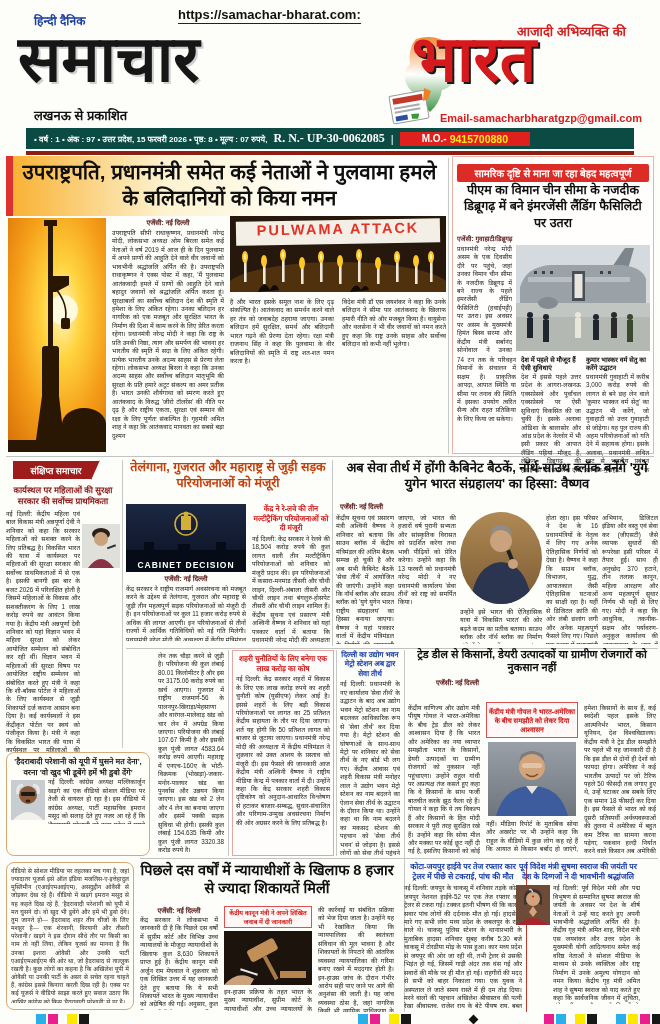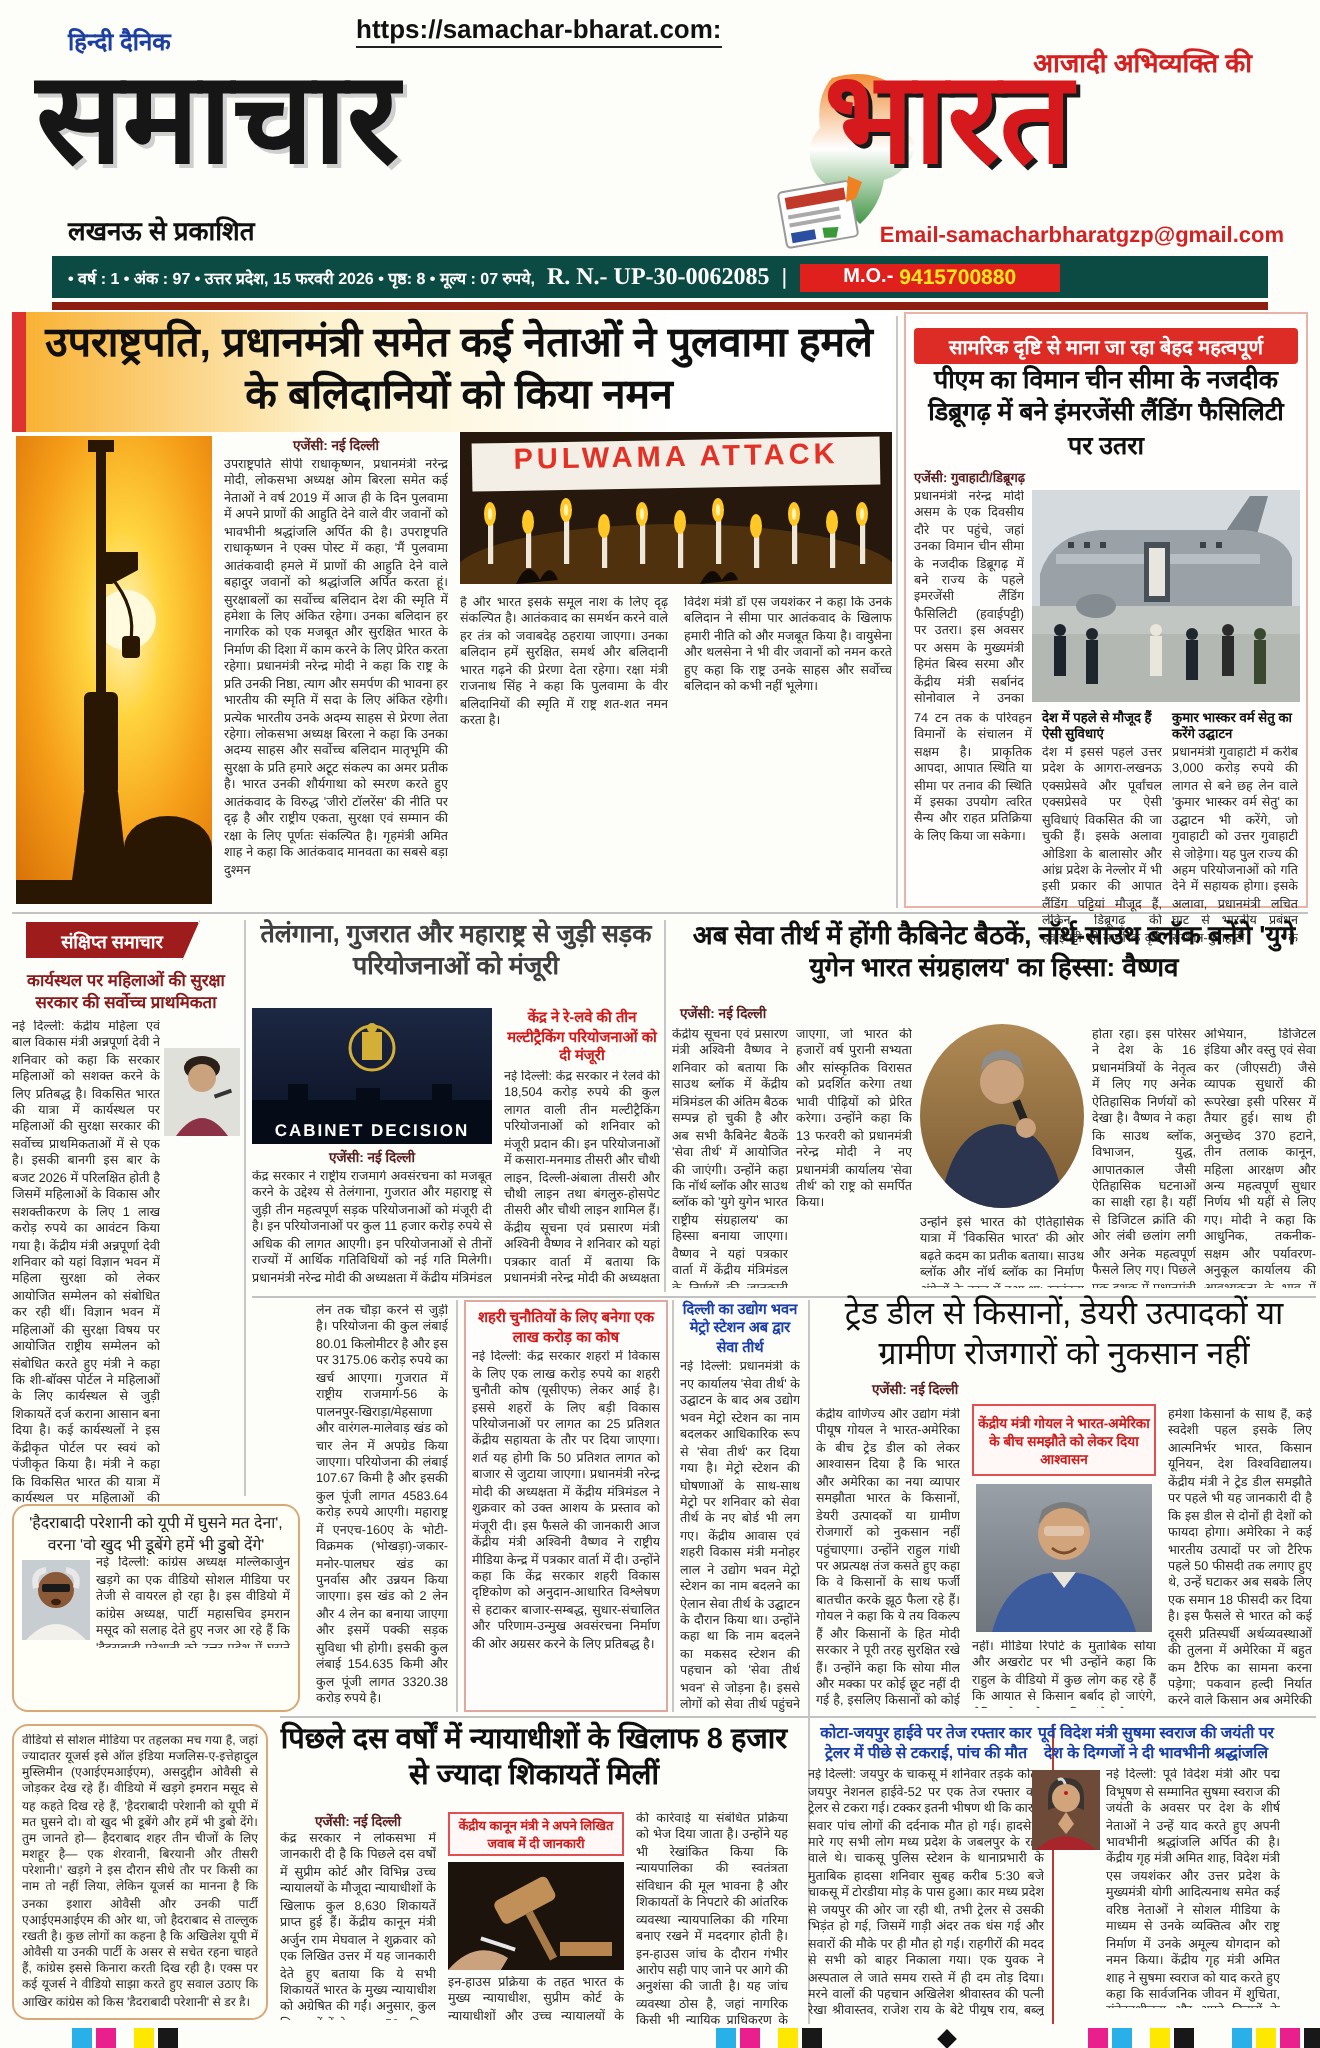--- a/index.html
+++ b/index.html
@@ -217,21 +217,21 @@
         <path d="M6,44 q13,-18 26,0 z" fill="#8c3247"></path>
         <rect x="25" y="22" width="9" height="2" fill="#333" transform="rotate(-20 29 23)"></rect>
       </svg>
       <div class="jt" style="height:246px;">नई दिल्ली: केंद्रीय महिला एवं बाल विकास मंत्री अन्नपूर्णा देवी ने शनिवार को कहा कि सरकार महिलाओं को सशक्त करने के लिए प्रतिबद्ध है। विकसित भारत की यात्रा में कार्यस्थल पर महिलाओं की सुरक्षा सरकार की सर्वोच्च प्राथमिकताओं में से एक है। इसकी बानगी इस बार के बजट 2026 में परिलक्षित होती है जिसमें महिलाओं के विकास और सशक्तीकरण के लिए 1 लाख करोड़ रुपये का आवंटन किया गया है। केंद्रीय मंत्री अन्नपूर्णा देवी शनिवार को यहां विज्ञान भवन में महिला सुरक्षा को लेकर आयोजित सम्मेलन को संबोधित कर रही थीं। विज्ञान भवन में महिलाओं की सुरक्षा विषय पर आयोजित राष्ट्रीय सम्मेलन को संबोधित करते हुए मंत्री ने कहा कि शी-बॉक्स पोर्टल ने महिलाओं के लिए कार्यस्थल से जुड़ी शिकायतें दर्ज कराना आसान बना दिया है। कई कार्यस्थलों ने इस केंद्रीकृत पोर्टल पर स्वयं को पंजीकृत किया है। मंत्री ने कहा कि विकसित भारत की यात्रा में कार्यस्थल पर महिलाओं की सुरक्षा एक महत्वपूर्ण कदम है। महिलाओं की कार्यस्थल सुरक्षा केवल कानूनी बाध्यता नहीं, बल्कि विकसित भारत की दिशा में महत्वपूर्ण कदम है। देशभर में 1.43 लाख से अधिक संस्थान शी-बॉक्स पोर्टल पर पंजीकृत हैं और 60,000 से अधिक आंतरिक समितियां सक्रिय रूप से कार्य कर रही हैं।</div>
     </div>
   </div>
 
   <div class="vrule" style="left:122px;top:460px;height:288px;"></div>
 
   <div class="abs" style="left:126px;top:460px;width:204px;height:186px;">
-    <div style="font-size:12.5px;font-weight:bold;color:#404040;text-align:center;line-height:1.25;">तेलंगाना, गुजरात और महाराष्ट्र से जुड़ी सड़क परियोजनाओं को मंजूरी</div>
+    <div style="font-size:12.5px;font-weight:bold;color:#c2410c;text-align:center;line-height:1.25;">तेलंगाना, गुजरात और महाराष्ट्र से जुड़ी सड़क परियोजनाओं को मंजूरी</div>
     <div class="abs" style="left:0;top:44px;width:120px;">
       <div style="position:relative;width:120px;height:68px;">
         <svg width="120" height="68" viewBox="0 0 120 68" preserveAspectRatio="none">
           <defs>
               <linearGradient id="cb" x1="0" y1="0" x2="0" y2="1">
             <stop offset="0" stop-color="#1c2742"></stop>
                 <stop offset="1" stop-color="#0a1122"></stop>
               </linearGradient>
             </defs>
           <rect width="120" height="68" fill="url(#cb)"></rect>
@@ -275,21 +275,21 @@
     <div class="abs jt" style="left:0;top:54px;width:58px;height:130px;">केंद्रीय सूचना एवं प्रसारण मंत्री अश्विनी वैष्णव ने शनिवार को बताया कि साउथ ब्लॉक में केंद्रीय मंत्रिमंडल की अंतिम बैठक सम्पन्न हो चुकी है और अब सभी कैबिनेट बैठकें 'सेवा तीर्थ' में आयोजित की जाएंगी। उन्होंने कहा कि नॉर्थ ब्लॉक और साउथ ब्लॉक को 'युगे युगेन भारत राष्ट्रीय संग्रहालय' का हिस्सा बनाया जाएगा। वैष्णव ने यहां पत्रकार वार्ता में केंद्रीय मंत्रिमंडल के निर्णयों की जानकारी दी। उन्होंने कहा कि नॉर्थ और साउथ ब्लॉक को 'युगे युगेन भारत राष्ट्रीय संग्रहालय' के रूप में विकसित किया</div>
     <div class="abs jt" style="left:62px;top:54px;width:58px;height:130px;">जाएगा, जो भारत की हजारों वर्ष पुरानी सभ्यता और सांस्कृतिक विरासत को प्रदर्शित करेगा तथा भावी पीढ़ियों को प्रेरित करेगा। उन्होंने कहा कि 13 फरवरी को प्रधानमंत्री नरेन्द्र मोदी ने नए प्रधानमंत्री कार्यालय 'सेवा तीर्थ' को राष्ट्र को समर्पित किया।</div>
     <div class="abs jt" style="left:124px;top:148px;width:82px;height:36px;">उन्होंने इसे भारत की ऐतिहासिक यात्रा में 'विकसित भारत' की ओर बढ़ते कदम का प्रतीक बताया। साउथ ब्लॉक और नॉर्थ ब्लॉक का निर्माण अंग्रेजों के काल में हुआ था; स्वतंत्रता के बाद से प्रधानमंत्री कार्यालय साउथ ब्लॉक से संचालित</div>
     <div class="abs jt" style="left:210px;top:54px;width:52px;height:130px;">होता रहा। इस परिसर ने देश के 16 प्रधानमंत्रियों के नेतृत्व में लिए गए अनेक ऐतिहासिक निर्णयों को देखा है। वैष्णव ने कहा कि साउथ ब्लॉक, विभाजन, युद्ध, आपातकाल जैसी ऐतिहासिक घटनाओं का साक्षी रहा है। यहीं से डिजिटल क्रांति की ओर लंबी छलांग लगी और अनेक महत्वपूर्ण फैसले लिए गए। पिछले एक दशक में प्रधानमंत्री मोदी के नेतृत्व में यह भवन अनेक ऐतिहासिक निर्णयों का केंद्र रहा। उन्होंने कहा कि प्रत्यक्ष लाभ अंतरण (डीबीटी), स्वच्छ भारत</div>
     <div class="abs jt" style="left:266px;top:54px;width:56px;height:130px;">अभियान, डिजिटल इंडिया और वस्तु एवं सेवा कर (जीएसटी) जैसे व्यापक सुधारों की रूपरेखा इसी परिसर में तैयार हुई। साथ ही अनुच्छेद 370 हटाने, तीन तलाक कानून, महिला आरक्षण और अन्य महत्वपूर्ण सुधार निर्णय भी यहीं से लिए गए। मोदी ने कहा कि आधुनिक, तकनीक-सक्षम और पर्यावरण-अनुकूल कार्यालय की आवश्यकता के भाव में सामने आया 'सेवा तीर्थ' की स्थापना की गई है, जो कर्मयोगियों की कार्यक्षमता और सेवा भाव को और सुदृढ़ करेगा। केंद्रीय मंत्रिमंडल ने शासन के केंद्र को औपनिवेशिक असीम से 'सेवा तीर्थ' में स्थानांतरित करने के लिए प्रधानमंत्री मोदी के नेतृत्व के प्रति आभार व्यक्त किया।</div>
   </div>
 
   <div class="hrule" style="left:126px;top:648px;width:532px;"></div>
 
   <div class="abs" style="left:6px;top:752px;width:144px;height:104px;border:1.5px solid #d8a878;border-radius:8px;background:#fffef7;box-sizing:border-box;padding:4px;">
-    <div style="font-size:7.9px;font-weight:normal;color:#1d1d1d;text-align:center;line-height:1.35;">'हैदराबादी परेशानी को यूपी में घुसने मत देना', वरना 'वो खुद भी डूबेंगे हमें भी डुबो देंगे'</div>
+    <div style="font-size:7.9px;font-weight:bold;color:#1d1d1d;text-align:center;line-height:1.35;">'हैदराबादी परेशानी को यूपी में घुसने मत देना', वरना 'वो खुद भी डूबेंगे हमें भी डुबो देंगे'</div>
     <div>
       <svg style="float:left;margin:2px 3px 0 0;" width="34" height="40" viewBox="0 0 34 40">
         <rect width="34" height="40" fill="#c8cdd2"></rect>
         <circle cx="17" cy="15" r="9" fill="#8a5a38"></circle>
         <path d="M7,14 q-2,-8 5,-9" stroke="#e8e8e8" stroke-width="3" fill="none"></path>
         <path d="M27,14 q2,-8 -5,-9" stroke="#e8e8e8" stroke-width="3" fill="none"></path>
         <rect x="10" y="12" width="14" height="4" rx="1" fill="#1a1a1a"></rect>
         <ellipse cx="17" cy="21" rx="2.5" ry="1.6" fill="#3a1f10"></ellipse>
         <path d="M2,40 q15,-16 30,0 z" fill="#f2f0ea"></path>
       </svg>
@@ -312,21 +312,21 @@
   <div class="vrule" style="left:336px;top:650px;height:206px;"></div>
 
   <div class="abs" style="left:340px;top:650px;width:60px;height:206px;">
     <div class="blue-head" style="font-size:7.3px;">दिल्ली का उद्योग भवन मेट्रो स्टेशन अब द्वार सेवा तीर्थ</div>
     <div class="jt" style="height:176px;margin-top:2px;">नई दिल्ली: प्रधानमंत्री के नए कार्यालय 'सेवा तीर्थ' के उद्घाटन के बाद अब उद्योग भवन मेट्रो स्टेशन का नाम बदलकर आधिकारिक रूप से 'सेवा तीर्थ' कर दिया गया है। मेट्रो स्टेशन की घोषणाओं के साथ-साथ मेट्रो पर शनिवार को सेवा तीर्थ के नए बोर्ड भी लग गए। केंद्रीय आवास एवं शहरी विकास मंत्री मनोहर लाल ने उद्योग भवन मेट्रो स्टेशन का नाम बदलने का ऐलान सेवा तीर्थ के उद्घाटन के दौरान किया था। उन्होंने कहा था कि नाम बदलने का मकसद स्टेशन की पहचान को 'सेवा तीर्थ भवन' से जोड़ना है। इससे लोगों को सेवा तीर्थ पहुंचने में कोई परेशानी नहीं होगी। मौजूदा उद्योग भवन मेट्रो स्टेशन दिल्ली मेट्रो रेल कॉर्पोरेशन की येलो लाइन पर स्थित है।</div>
   </div>
 
   <div class="vrule" style="left:404px;top:650px;height:362px;"></div>
 
   <div class="abs" style="left:408px;top:648px;width:248px;height:208px;">
-    <div style="font-size:16px;font-weight:normal;color:#0f0f0f;text-align:center;line-height:1.22;">ट्रेड डील से किसानों, डेयरी उत्पादकों या ग्रामीण रोजगारों को नुकसान नहीं</div>
+    <div style="font-size:11px;font-weight:bold;color:#0f0f0f;text-align:center;line-height:1.22;">ट्रेड डील से किसानों, डेयरी उत्पादकों या ग्रामीण रोजगारों को नुकसान नहीं</div>
     <div class="by" style="margin-top:3px;text-align:left;padding-left:28px;">एजेंसी: नई दिल्ली</div>
     <div class="abs jt" style="left:0;top:56px;width:72px;height:150px;">केंद्रीय वाणिज्य और उद्योग मंत्री पीयूष गोयल ने भारत-अमेरिका के बीच ट्रेड डील को लेकर आश्वासन दिया है कि भारत और अमेरिका का नया व्यापार समझौता भारत के किसानों, डेयरी उत्पादकों या ग्रामीण रोजगारों को नुकसान नहीं पहुंचाएगा। उन्होंने राहुल गांधी पर अप्रत्यक्ष तंज कसते हुए कहा कि वे किसानों के साथ फर्जी बातचीत करके झूठ फैला रहे हैं। गोयल ने कहा कि ये तय विकल्प हैं और किसानों के हित मोदी सरकार ने पूरी तरह सुरक्षित रखे हैं। उन्होंने कहा कि सोया मील और मक्का पर कोई छूट नहीं दी गई है, इसलिए किसानों को कोई नुकसान</div>
     <div class="abs quote-box" style="left:78px;top:54px;width:92px;height:36px;font-size:6.8px;padding:2px;box-sizing:border-box;display:flex;align-items:center;justify-content:center;">
       <span>केंद्रीय मंत्री गोयल ने भारत-अमेरिका के बीच समझौते को लेकर दिया आश्वासन</span>
     </div>
     <svg class="abs" style="left:80px;top:94px;" width="88" height="74" viewBox="0 0 88 74">
       <defs>
           <linearGradient id="gb" x1="0" y1="0" x2="0" y2="1">
         <stop offset="0" stop-color="#9aa0a8"></stop>
             <stop offset="1" stop-color="#6f757d"></stop>

